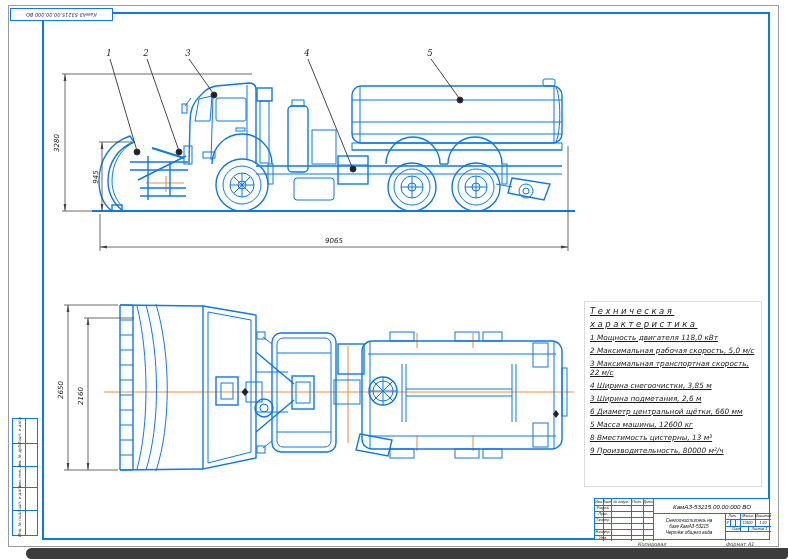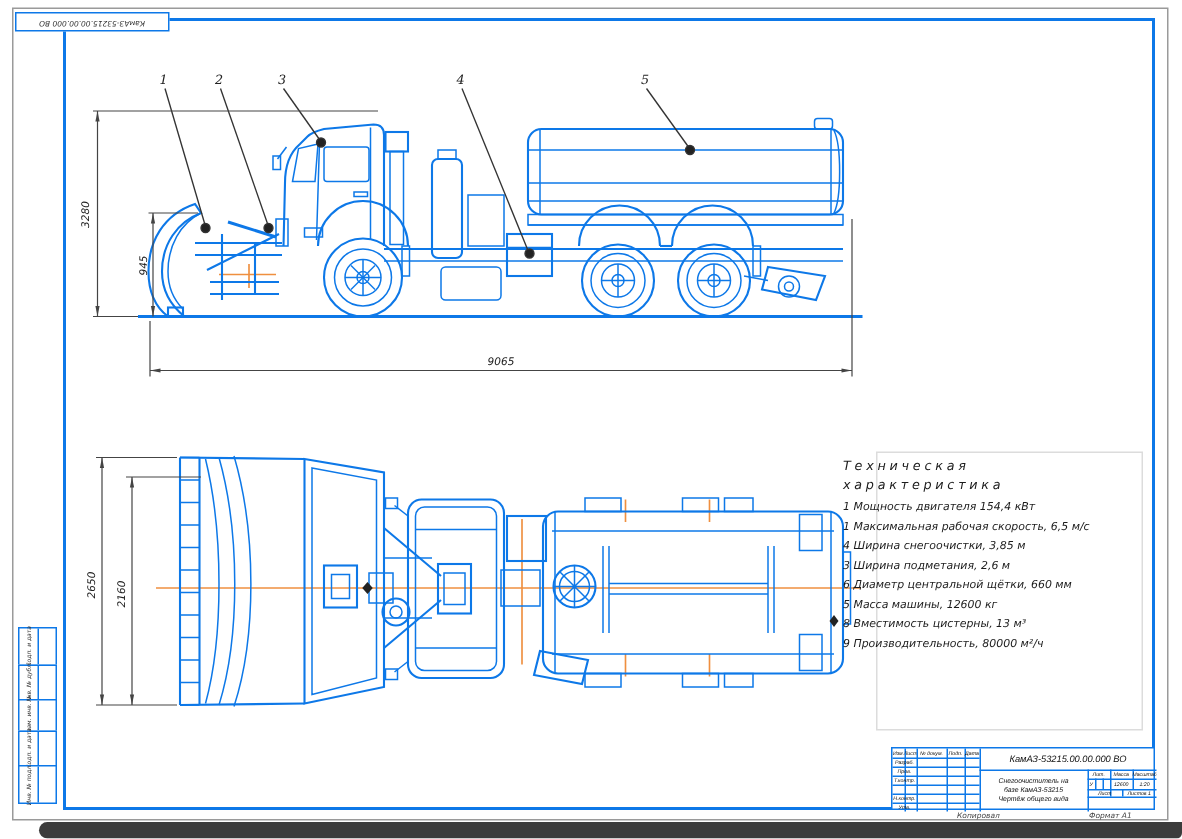--- a/index.html
+++ b/index.html
@@ -21,22 +21,22 @@
        transform:rotate(180deg);white-space:nowrap;}
   .lstamps{position:absolute;left:12px;top:418px;width:26px;height:122px;}
   .lstamp{position:relative;width:26px;border:1px solid var(--blue);
        box-sizing:border-box;background:#fff;}
   .lstamp .half{position:absolute;top:0;bottom:0;left:12px;width:1px;background:var(--blue);}
   .lstamp span{position:absolute;left:6px;top:50%;
        transform:translate(-50%,-50%) rotate(-90deg);
        font:italic 4px "DejaVu Sans",sans-serif;color:#333;white-space:nowrap;}
   .techbox{position:absolute;left:584px;top:301px;width:178px;height:186px;
        border:1px solid #dcdcdc;box-sizing:border-box;}
-  .tech{position:absolute;left:562px;top:306px;width:166px;color:#1c1c1c;
-       font-family:"DejaVu Sans",sans-serif;font-style:italic;}
+  .tech{position:absolute;left:590px;top:306px;width:166px;color:#1c1c1c;
+       font-family:"DejaVu Sans",sans-serif;font-style:italic;text-decoration:underline;}
   .tech .t1{font-size:8.5px;letter-spacing:2.5px;margin-bottom:3px;}
   .tech .t2{font-size:8.5px;letter-spacing:2.5px;}
   .tech .item{font-size:7.3px;line-height:9.5px;margin-top:3.5px;}
   
   .tblock{position:absolute;left:594px;top:498px;width:176px;height:42px;
        border:1.5px solid var(--blue);box-sizing:border-box;background:#fff;
        font-style:italic;color:#111;}
   .tblock .vl{position:absolute;width:1px;background:var(--blue);}
   .tblock .hl{position:absolute;height:1px;background:var(--blue);}
   .tblock .cell{position:absolute;overflow:hidden;display:flex;align-items:center;
@@ -301,22 +301,23 @@
   <text class="dim-t" transform="rotate(-90 59 143)" x="59" y="143" text-anchor="middle">3280</text>
   <text class="dim-t" transform="rotate(-90 98 177)" x="98" y="177" text-anchor="middle">945</text>
   <text class="dim-t" transform="rotate(-90 63 390)" x="63" y="390" text-anchor="middle">2650</text>
   <text class="dim-t" transform="rotate(-90 83 396)" x="83" y="396" text-anchor="middle">2160</text>
 </svg>
 
 <div class="techbox"></div>
 <div class="tech">
   <div class="t1">Техническая</div>
   <div class="t2">характеристика</div>
-  <div class="item">1 Мощность двигателя 154,4 кВт</div>
-  <div class="item">1 Максимальная рабочая скорость, 6,5 м/с</div>
+  <div class="item">1 Мощность двигателя 118,0 кВт</div>
+  <div class="item">2 Максимальная рабочая скорость, 5,0 м/с</div>
+  <div class="item">3 Максимальная транспортная скорость, 22 м/с</div>
   <div class="item">4 Ширина снегоочистки, 3,85 м</div>
   <div class="item">3 Ширина подметания, 2,6 м</div>
   <div class="item">6 Диаметр центральной щётки, 660 мм</div>
   <div class="item">5 Масса машины, 12600 кг</div>
   <div class="item">8 Вместимость цистерны, 13 м³</div>
   <div class="item">9 Производительность, 80000 м²/ч</div>
 </div>
 
 <div class="tblock">
 

